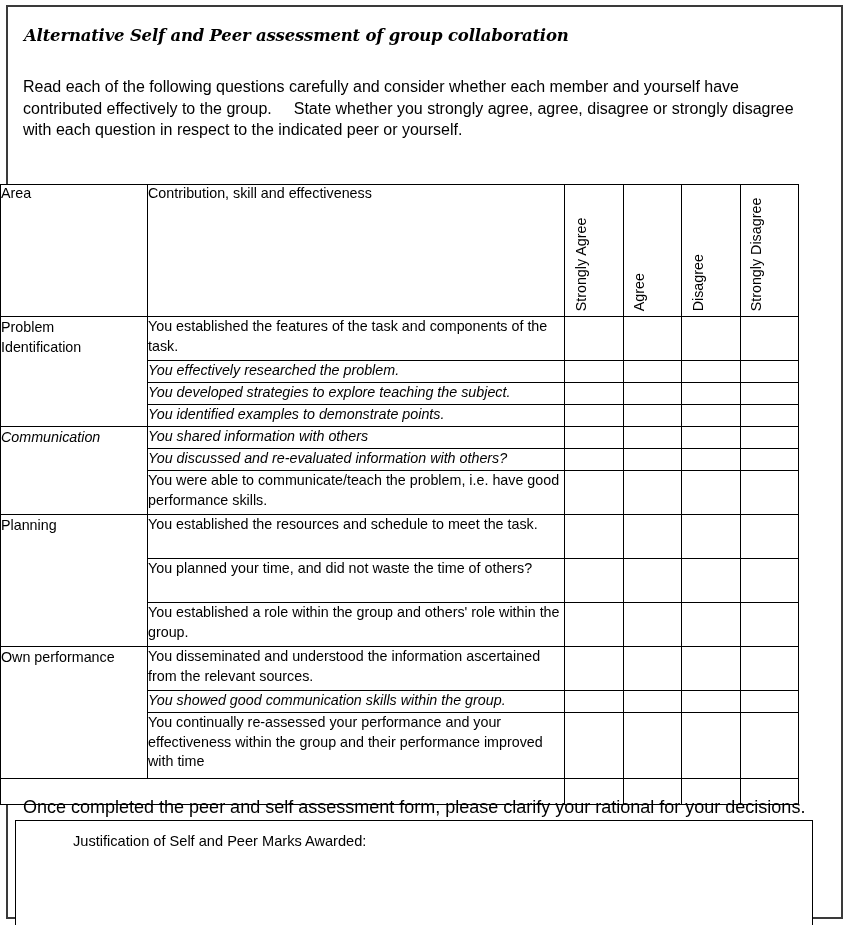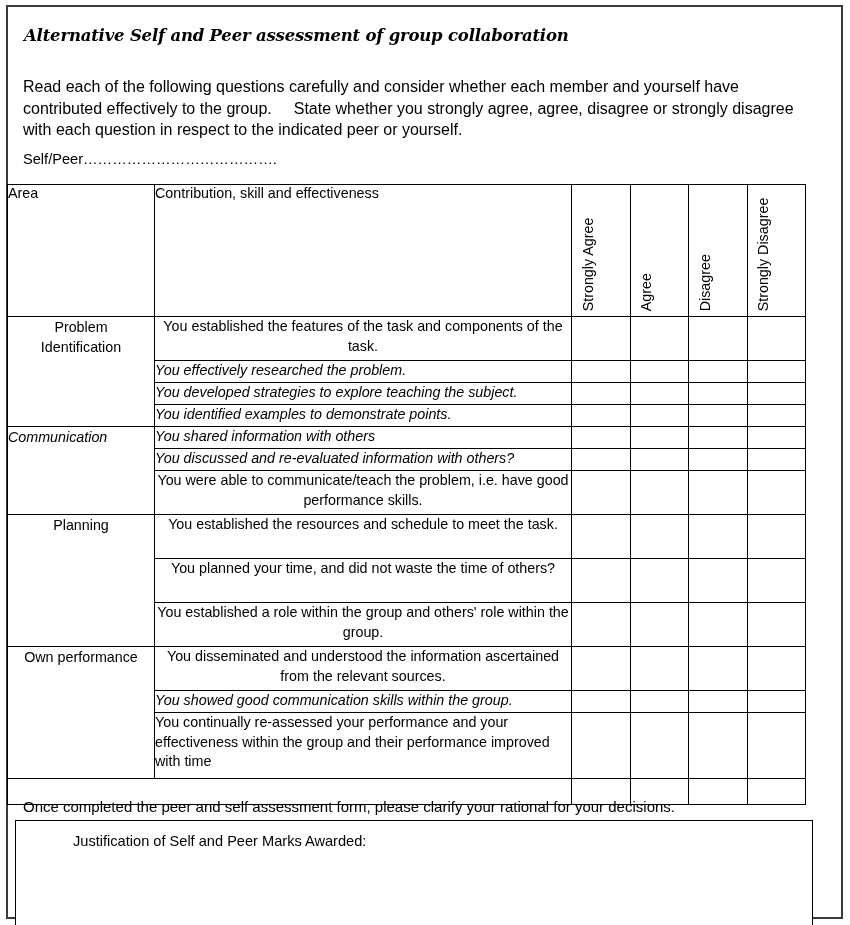--- a/index.html
+++ b/index.html
@@ -77,21 +77,21 @@
     left: 23px;
     top: 149px;
     font-size: 14.6px;
     line-height: 20px;
     white-space: nowrap;
   }
 
   
   #assessment-table {
     position: absolute;
-    left: 7px;
+    left: 0;
     top: 184px;
     width: 798px;
     border-collapse: collapse;
     table-layout: fixed;
     font-size: 14.3px;
   }
 
   #assessment-table td,
   #assessment-table th {
     border: 1px solid #000000;
@@ -151,32 +151,32 @@
     vertical-align: top;
     padding: 2px 6px 3px 7px;
     line-height: 19.6px;
   }
 
   td.rate-cell {
     padding: 0;
   }
 
   tr.r1 { height: 22px; font-style: italic; }
-  tr.r2 { height: 44px; text-align: center; }
+  tr.r2 { height: 44px; }
   tr.r3 { height: 66px; }
 
   tr.blank-row { height: 26px; }
   td.blank-span { padding: 0; }
 
   
   .footer-note {
     position: absolute;
     left: 23px;
     top: 797px;
-    font-size: 15px;
+    font-size: 18px;
     line-height: 20px;
     white-space: nowrap;
   }
 
   
   #justification-box {
     position: absolute;
     left: 15px;
     top: 820px;
     width: 798px;
@@ -203,21 +203,20 @@
 <div id="page">
 
   <div id="page-border"></div>
 
   <div id="content">
 
     <div class="doc-title">Alternative Self and Peer assessment of group collaboration</div>
 
     <div class="intro-para"><span>Read each of the following questions carefully and consider whether each member and yourself have contributed effectively to the group.</span><span class="intro-gap"></span><span>State whether you strongly agree, agree, disagree or strongly disagree with each question in respect to the indicated peer or yourself.</span></div>
 
-    <div class="selfpeer-line">Self/Peer………………………………….</div>
 
     <table id="assessment-table">
       <colgroup>
         <col class="col-area">
         <col class="col-desc">
         <col class="col-rate">
         <col class="col-rate">
         <col class="col-rate">
         <col class="col-rate">
       </colgroup>

